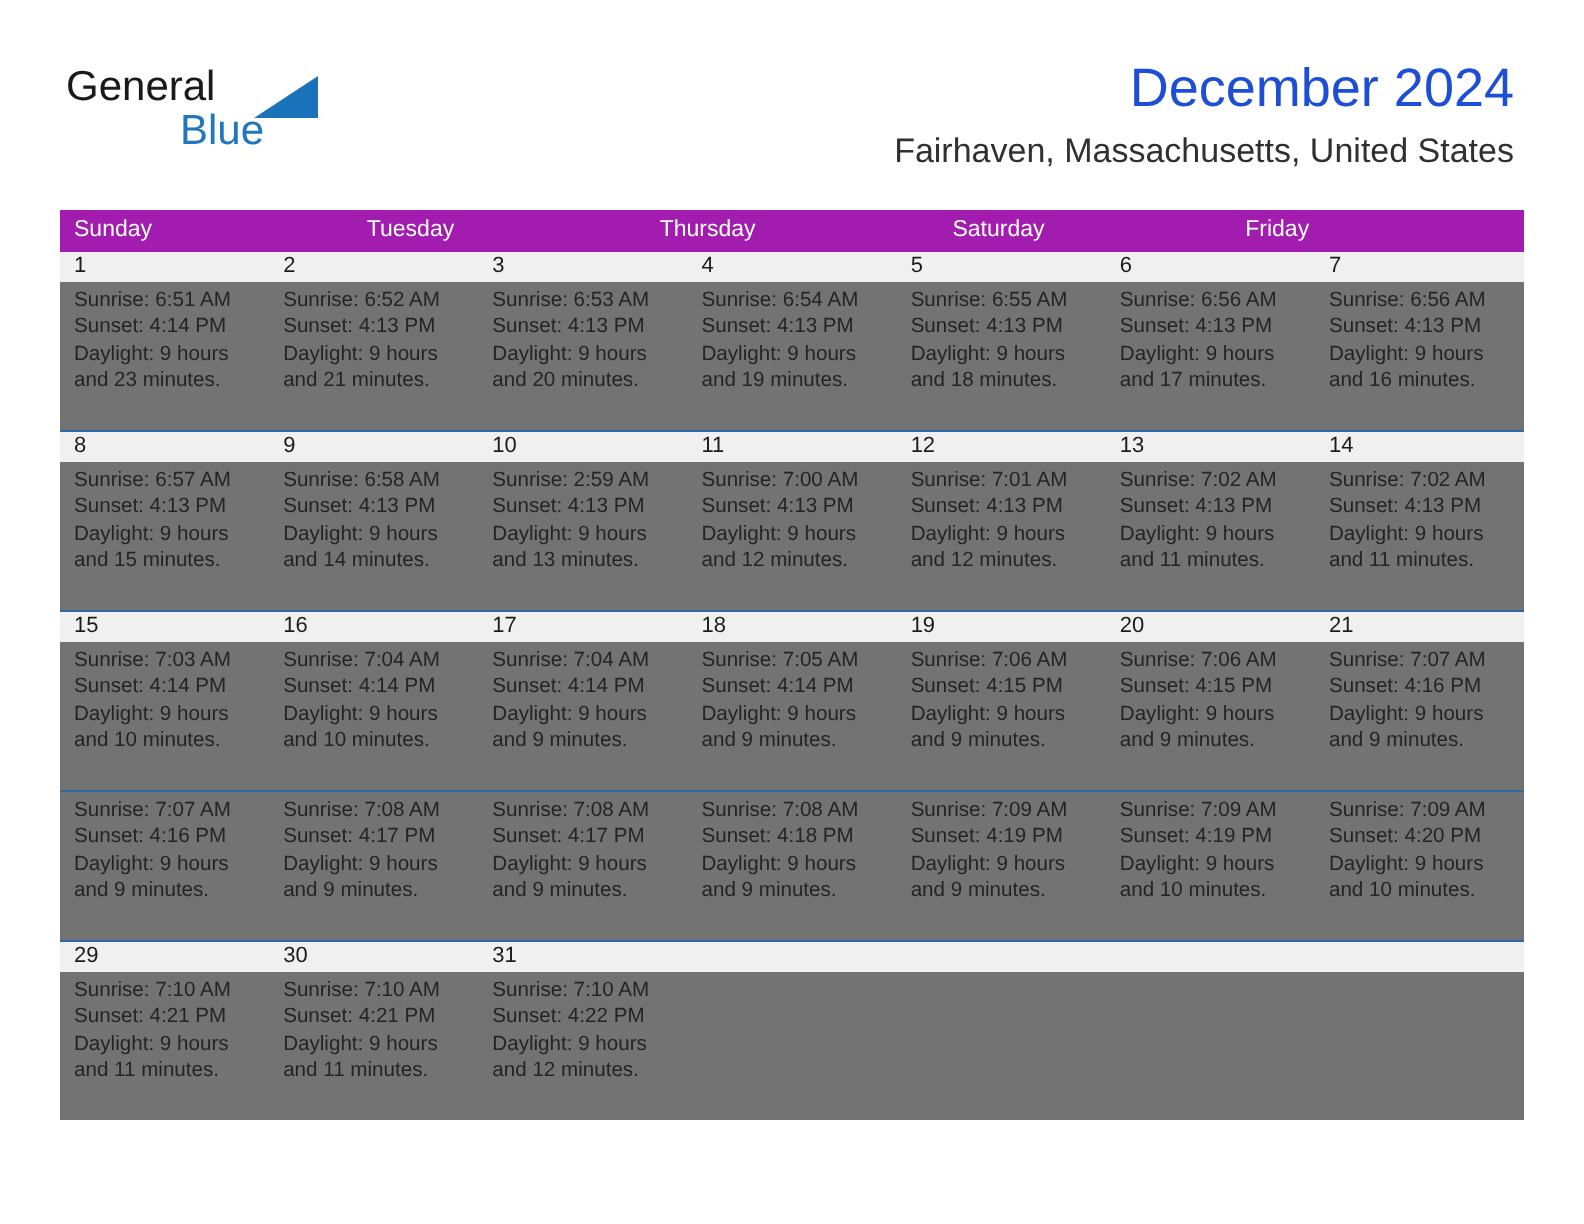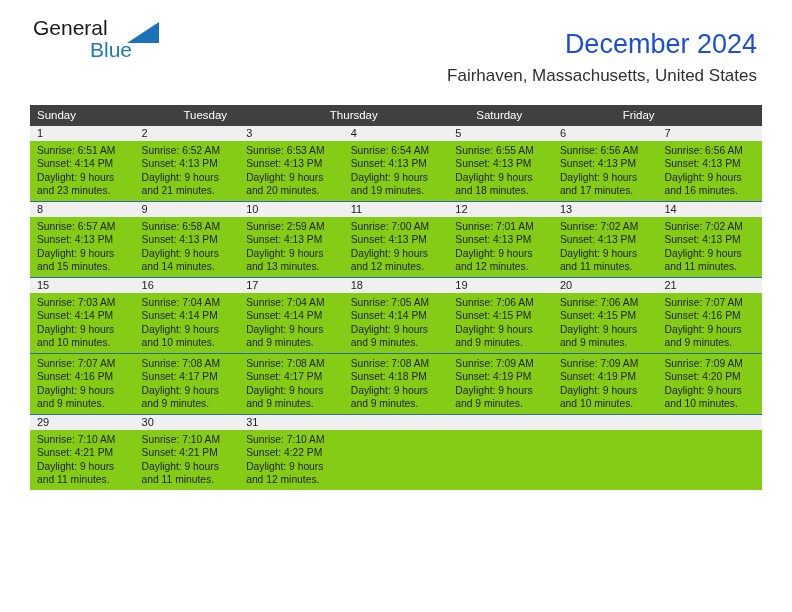--- a/index.html
+++ b/index.html
@@ -25,21 +25,21 @@
   .header {
     position: absolute;
     left: 0;
     top: 0;
     width: 792px;
     height: 100px;
   }
   .brand {
     position: absolute;
     left: 33px;
-    top: 16px;
+    top: 32px;
     width: 160px;
     height: 50px;
   }
   .brand-general {
     position: absolute;
     left: 0;
     top: 0;
     font-size: 21px;
     letter-spacing: 0px;
     color: #1a1a1a;
@@ -90,21 +90,21 @@
   
   .calendar {
     position: absolute;
     left: 30px;
     top: 105px;
     width: 732px;
   }
   .weekday-header {
     display: flex;
     width: 732px;
-    background: #404040;
+    background: #a21caf;
     height: 21px;
   }
   .weekday-cell {
     flex: 1 1 0;
     color: #ffffff;
     font-size: 11.5px;
     line-height: 21px;
     padding-left: 7px;
     box-sizing: border-box;
     font-family: "Liberation Sans", sans-serif;
@@ -130,22 +130,22 @@
     font-size: 11px;
     line-height: 15px;
     color: #1c1c1c;
     padding-left: 7px;
     box-sizing: border-box;
     font-family: "Liberation Sans", sans-serif;
   }
   .detail-strip {
     display: flex;
     width: 732px;
-    background: #84cc16;
-    height: 60px;
+    background: #737373;
+    height: 74px;
   }
   .detail-cell {
     flex: 1 1 0;
     padding: 3px 6px 0 7px;
     box-sizing: border-box;
     font-size: 10.3px;
     line-height: 13.3px;
     color: #242424;
     font-family: "Liberation Sans", sans-serif;
   }

